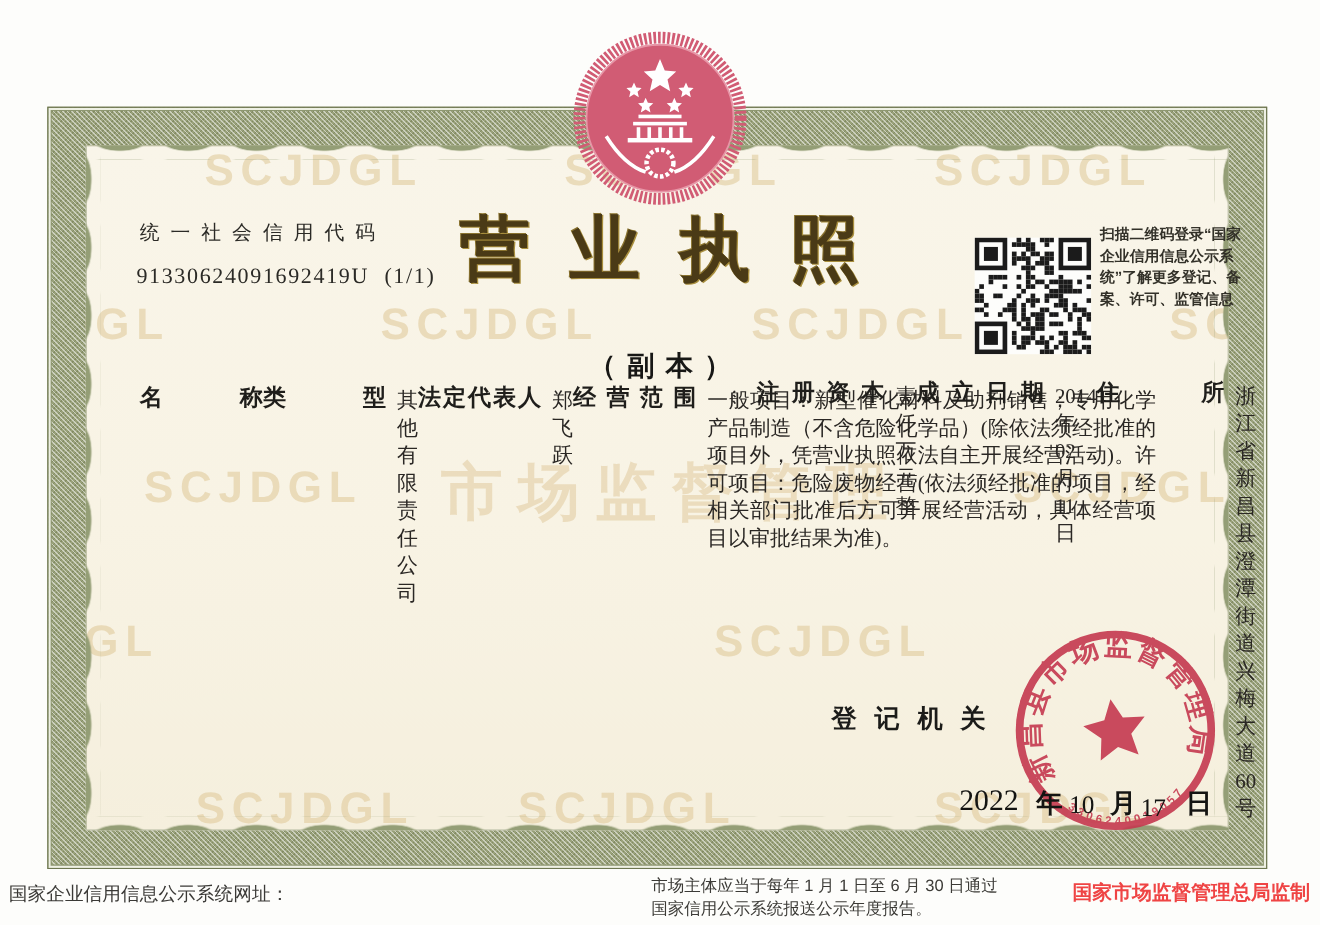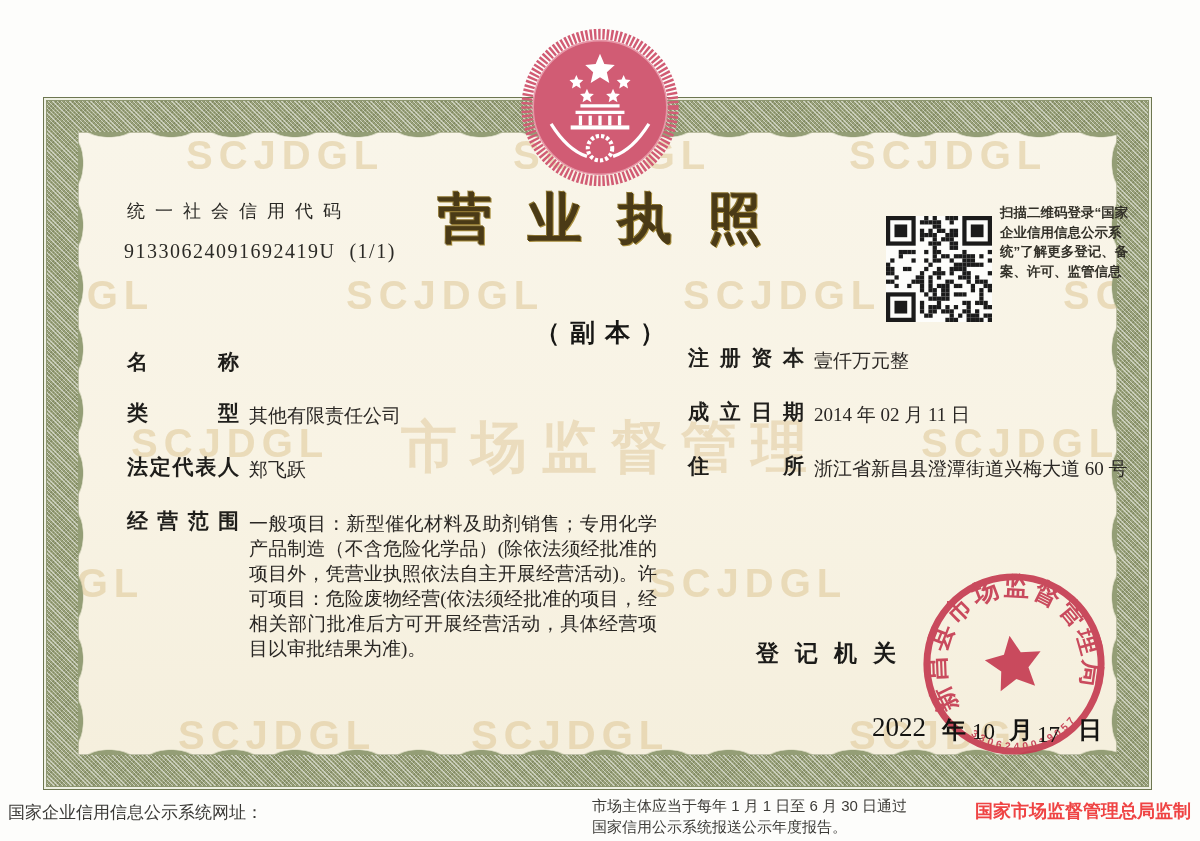--- a/index.html
+++ b/index.html
@@ -41,30 +41,30 @@
   .wm-layer{position:absolute;inset:34px;overflow:hidden;z-index:1;}
   .wm-tile{position:absolute;font-weight:700;font-size:40px;letter-spacing:6px;
     color:rgba(223,198,150,.55);font-family:"Liberation Sans",sans-serif;white-space:nowrap;}
   .wm-big{position:absolute;font-weight:700;font-size:56px;letter-spacing:14px;
     color:rgba(219,192,142,.45);font-family:"Liberation Serif",serif;white-space:nowrap;}
   
   .credit-label{left:127px;top:199px;font-size:18px;letter-spacing:10px;color:#2b2a26;font-weight:500;z-index:4;}
   .credit-code{left:124px;top:240px;font-size:20px;letter-spacing:1.5px;color:#2b2a26;
     font-family:"Liberation Serif",serif;z-index:4;}
   .credit-page{margin-left:14px;}
-  .title{left:0;right:0;top:183px;text-align:center;font-size:54px;font-weight:800;
+  .title{left:0;right:0;top:183px;text-align:center;font-size:64px;font-weight:800;
     letter-spacing:36px;text-indent:36px;color:#4a3a16;z-index:4;
     text-shadow:1px 1px 0 #a98f3e,-1px -1px 0 #8a7330;font-family:"Liberation Sans",sans-serif;}
   .subtitle{left:0;right:0;top:280px;text-align:center;font-size:25px;font-weight:700;
     letter-spacing:10px;text-indent:10px;color:#171715;z-index:4;margin-top:36px;}
   .qr{left:886px;top:216px;width:106px;height:106px;z-index:4;background:#fdfdfb;}
   .qr-caption{left:1000px;top:203px;width:132px;font-size:13.5px;line-height:1.45;
     font-weight:700;color:#333129;z-index:4;}
   
-  .col{display:flex;flex-direction:column;gap:27px;z-index:4;}
+  .col{display:flex;flex-direction:row;z-index:4;}
   .col-left{left:127px;top:350px;width:545px;}
   .col-right{left:688px;top:346px;width:440px;}
   .row{display:flex;align-items:flex-start;}
   .flabel{flex:0 0 112px;font-size:21px;font-weight:700;color:#1f1e1b;
     text-align:justify;text-align-last:justify;line-height:1.15;}
   .col-right .flabel{flex-basis:116px;}
   .fvalue{margin-left:10px;font-size:19px;color:#2a2724;font-family:"Liberation Serif",serif;
     padding-top:2px;line-height:25px;}
   .fvalue.scope{width:408px;text-align:justify;}
   

